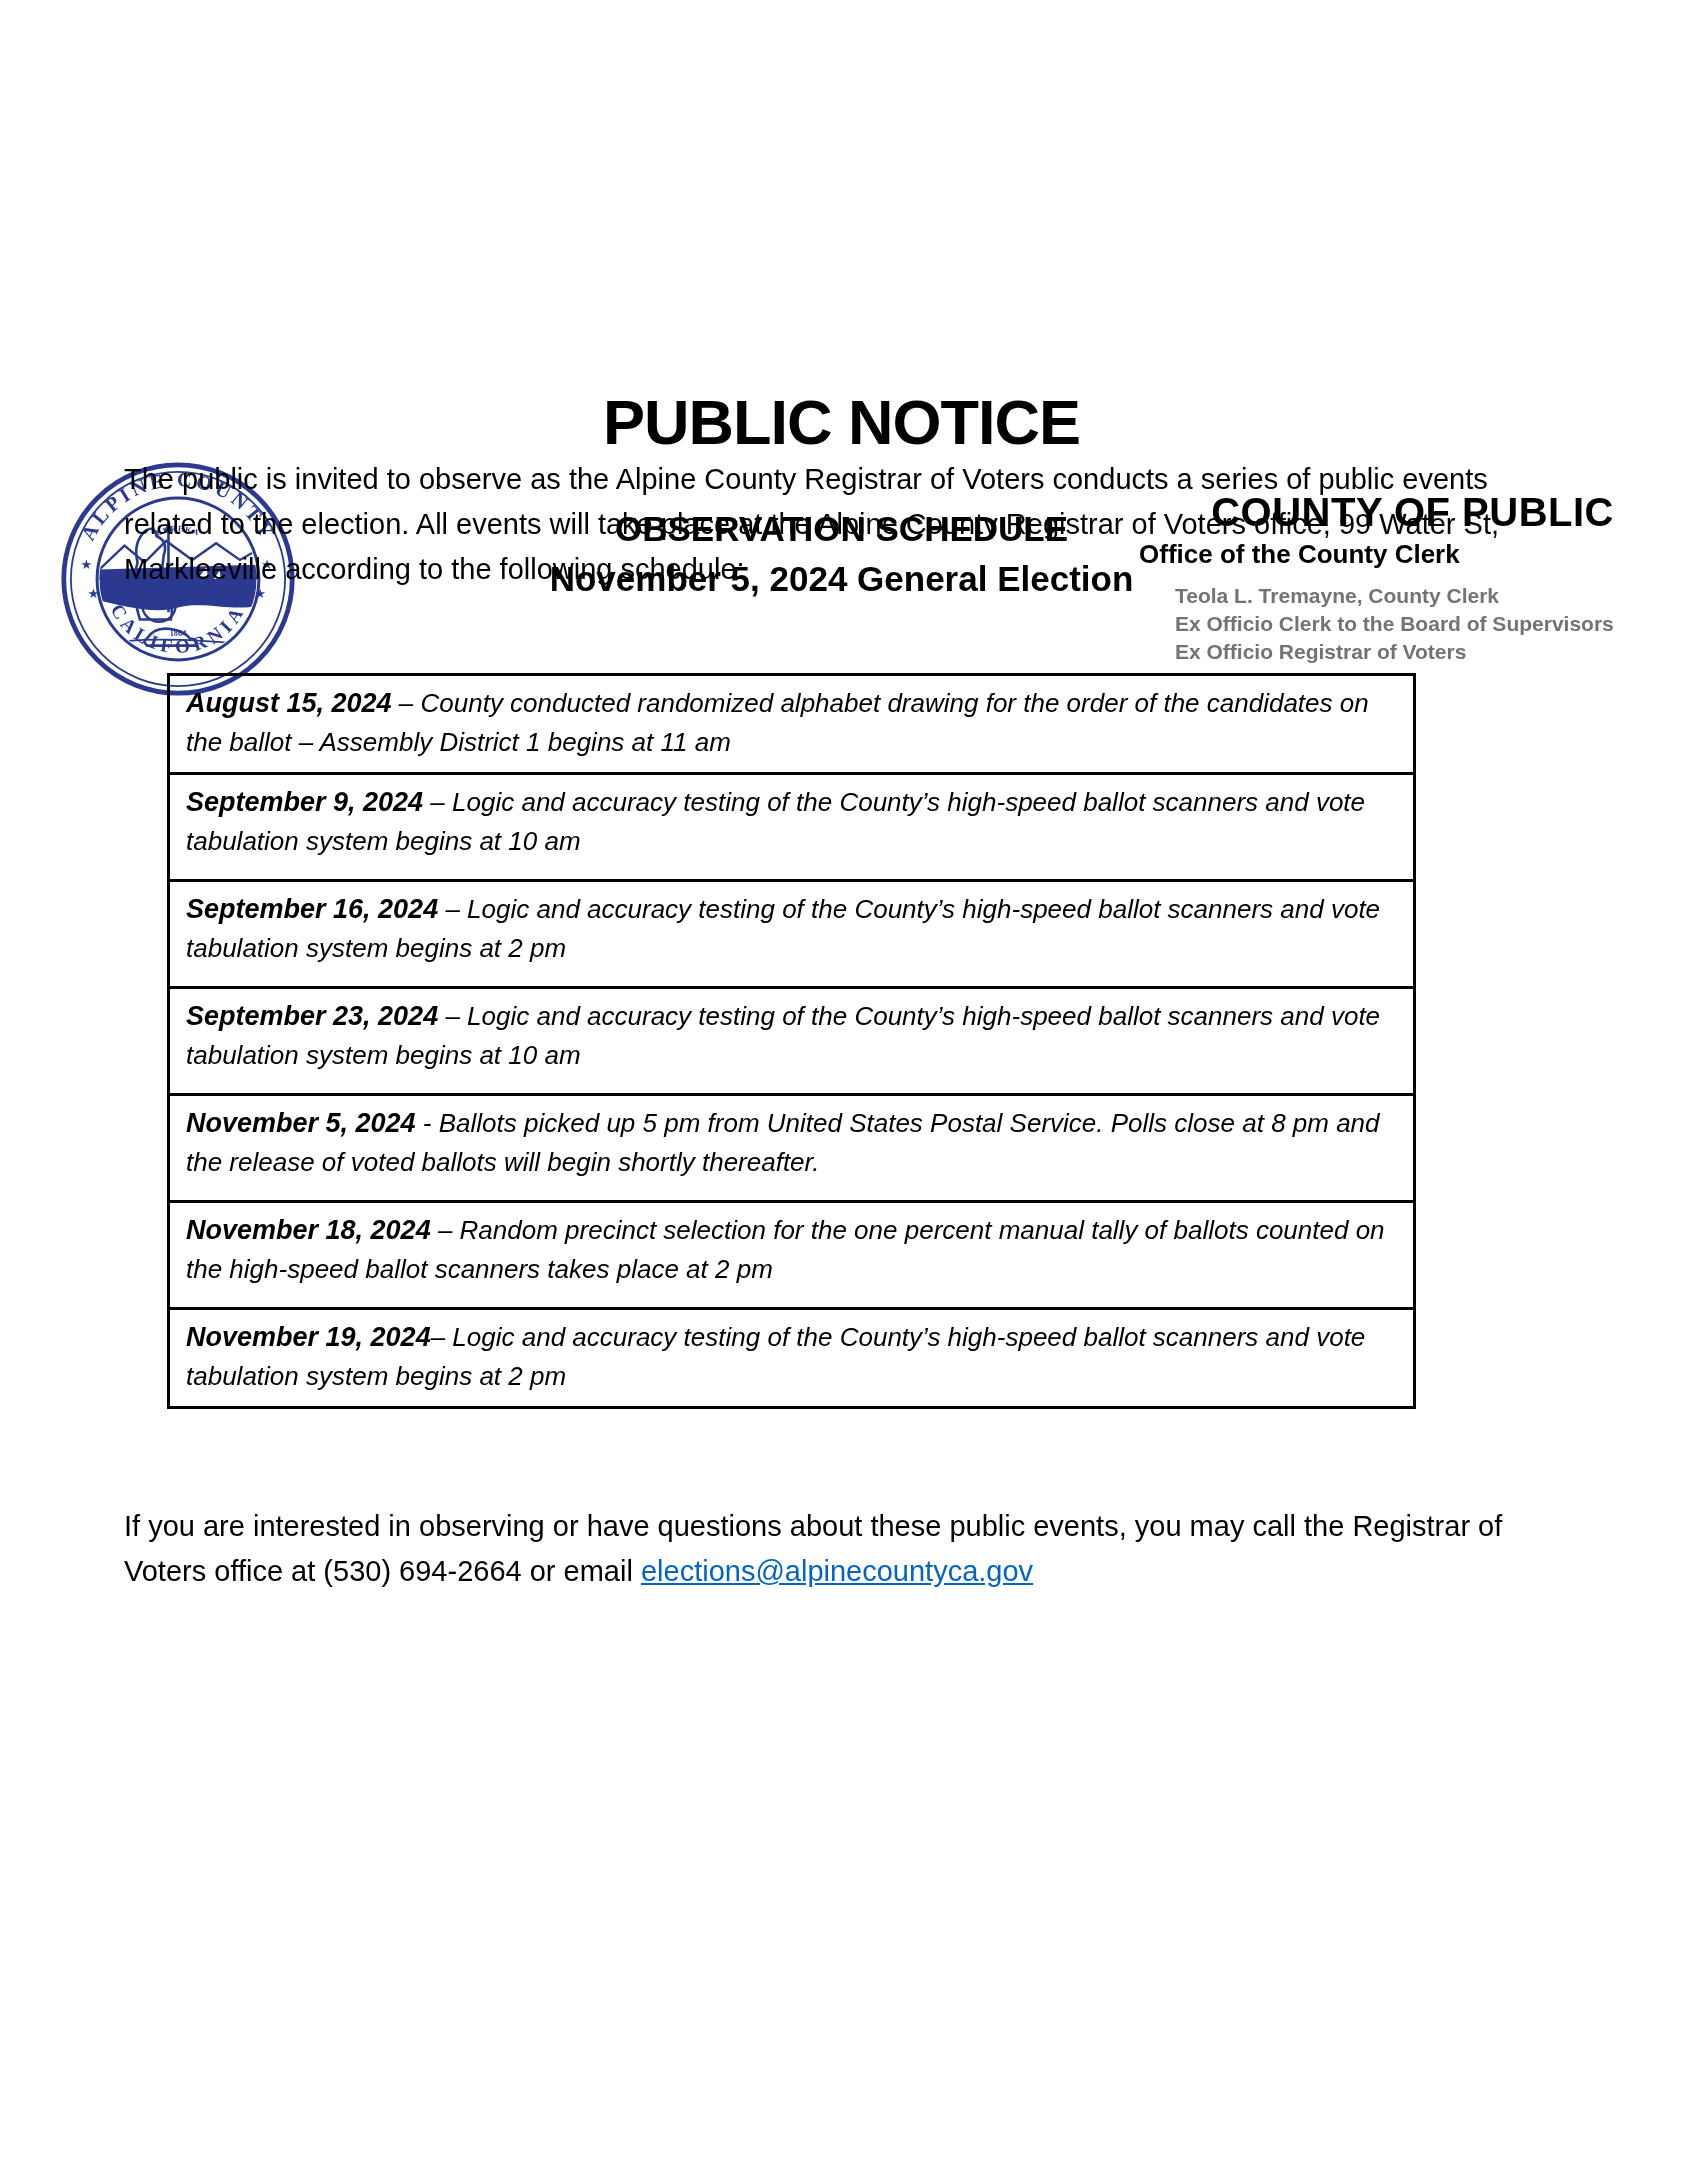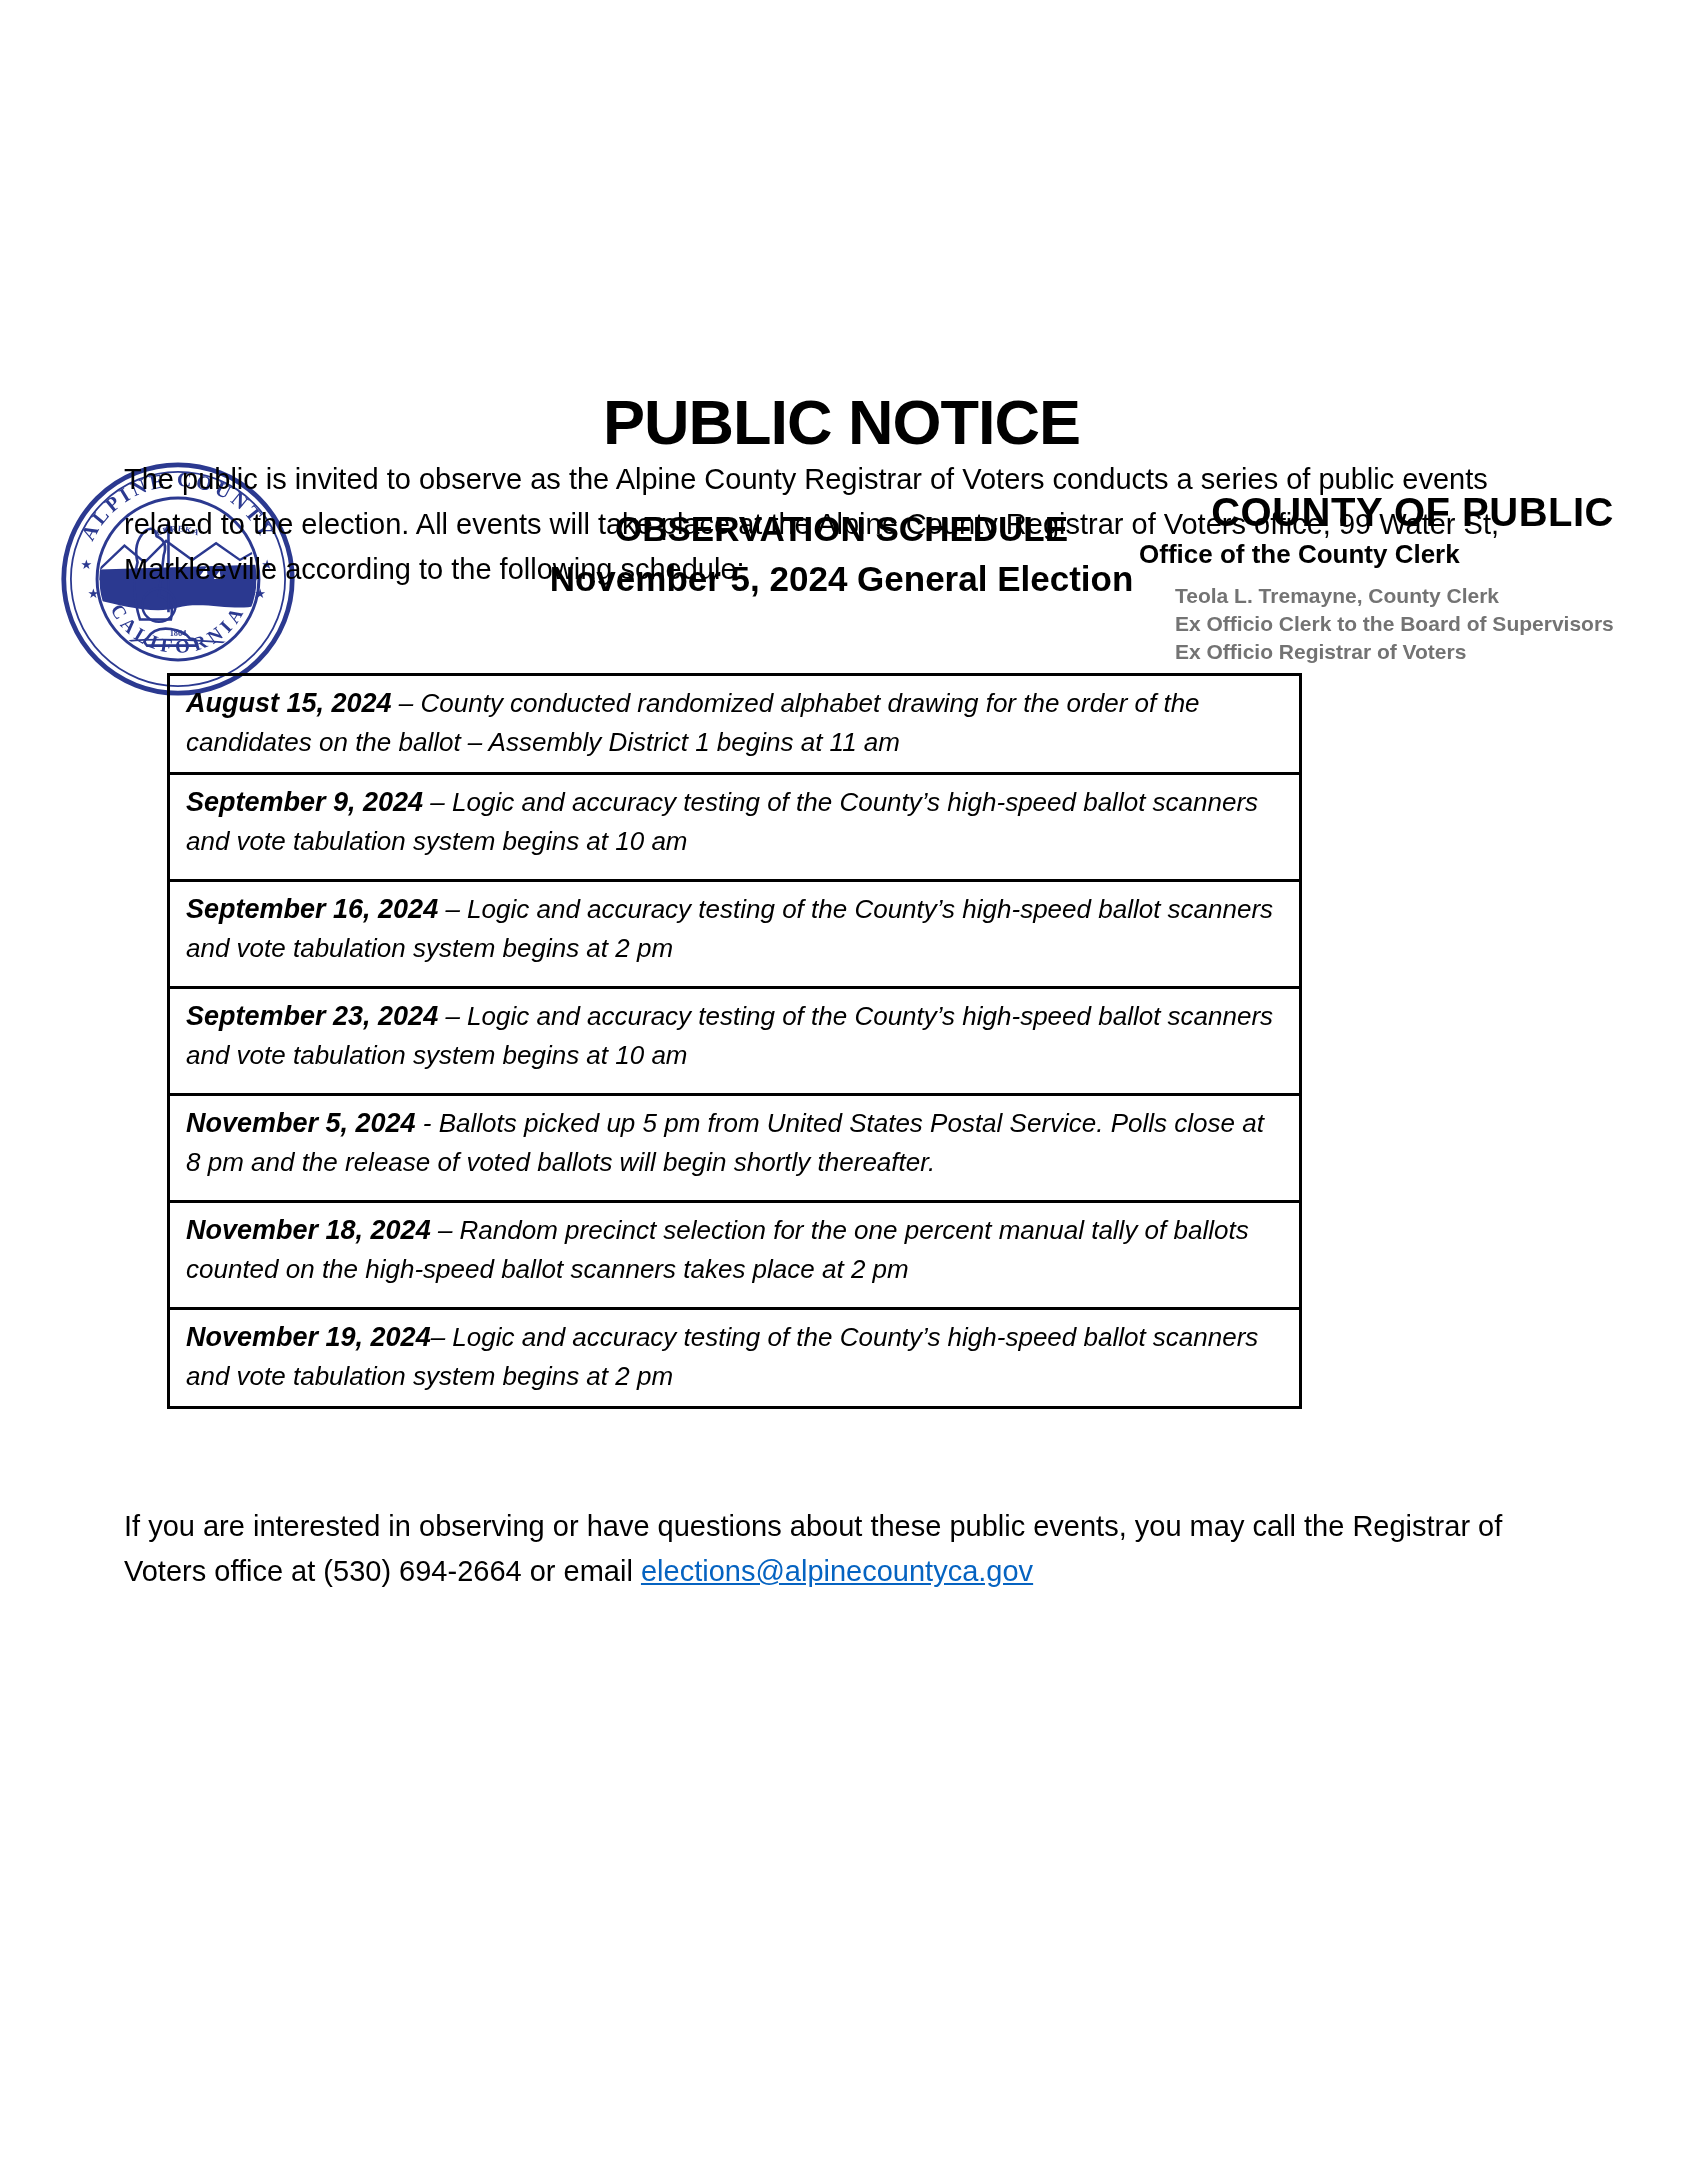--- a/index.html
+++ b/index.html
@@ -39,21 +39,21 @@
     margin-top: 71px;
     font-size: 29px;
     line-height: 45px;
     text-align: left;
   }
 
   
   .schedule {
     margin-top: 81px;
     margin-left: 43px;
-    width: 1135px;
+    width: 1249px;
     border: 3px solid #000;
   }
   .srow {
     border-bottom: 3px solid #000;
     padding: 8px 16px 10px 16px;
     font-size: 26px;
     line-height: 39px;
     font-style: italic;
     min-height: 107px;
   }

